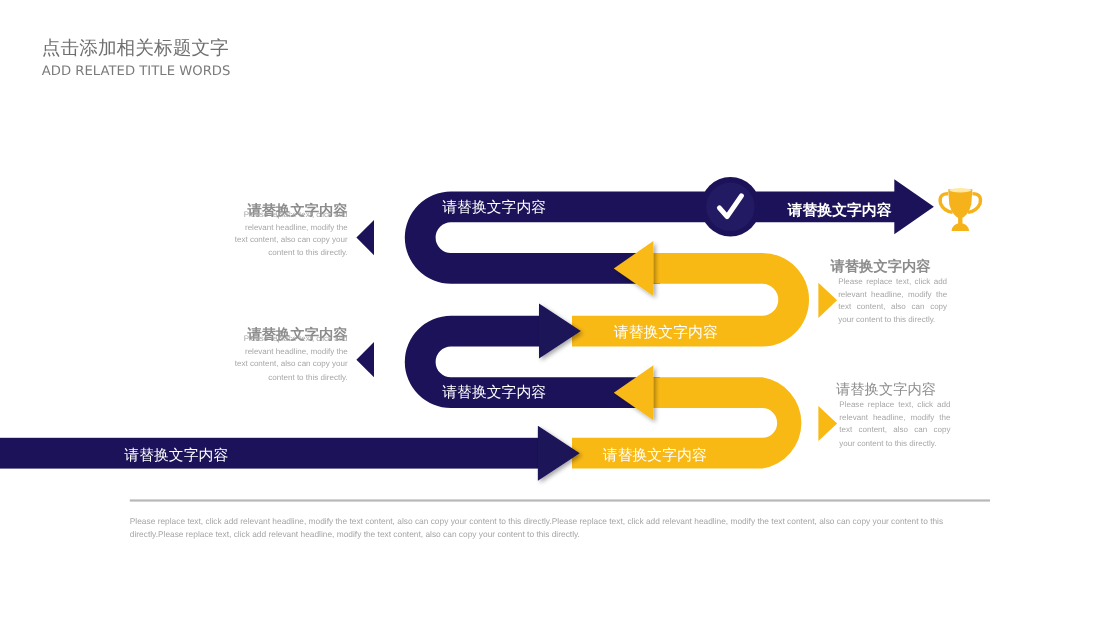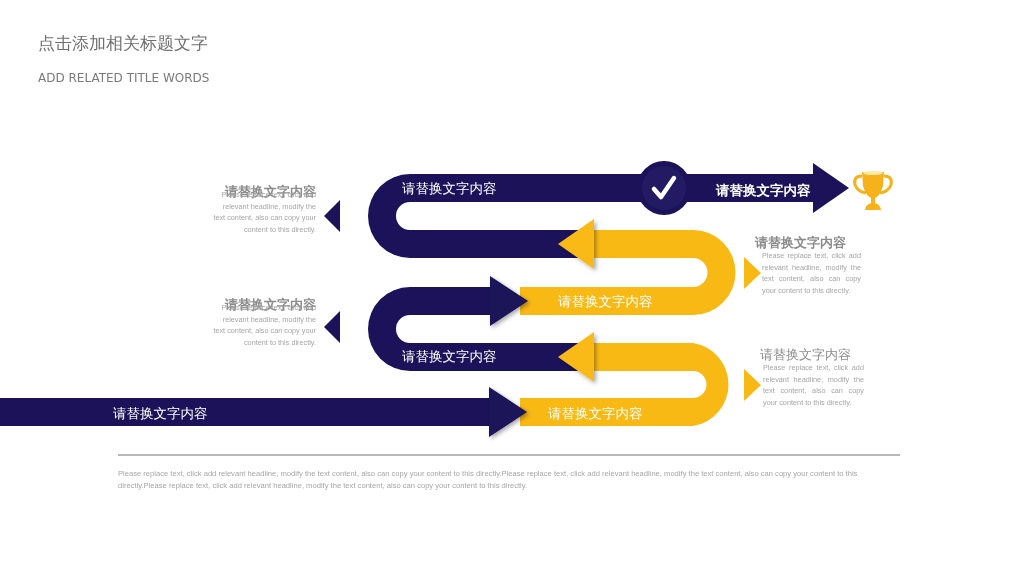--- a/index.html
+++ b/index.html
@@ -1,18 +1,18 @@
 <!DOCTYPE html>
 <html><head>
 <meta charset="utf-8">
 <style>
   html, body { margin: 0; padding: 0; background: #ffffff; }
   body { width: 1012px; height: 569px; position: relative; overflow: hidden; font-family: "Liberation Sans", "DejaVu Sans", sans-serif; }
   .title-cn { position: absolute; left: 38px; top: 32px; font-size: 17px; color: #6f6f6f; font-family: Liberation Sans, sans-serif; letter-spacing: 0px; }
-  .title-en { position: absolute; left: 38px; top: 57px; font-size: 12px; color: #7a7a7a; font-family: "DejaVu Sans", sans-serif; margin-top: 14px; }
+  .title-en { position: absolute; left: 38px; top: 57px; font-size: 12px; color: #7a7a7a; font-family: "DejaVu Sans", sans-serif; }
   svg.diagram { position: absolute; left: 0; top: 0; }
   .band-label { position: absolute; color: #ffffff; font-size: 13.5px; font-family: "DejaVu Sans", sans-serif; white-space: nowrap; }
   .band-label.bold { font-weight: bold; }
   .note { position: absolute; width: 104px; }
   .note-title { font-size: 13px; font-weight: bold; color: #8c8c8c; font-family: "DejaVu Sans", sans-serif; white-space: nowrap; line-height: 15px; }
   .note-title.light { font-weight: normal; }
   .note-body { font-size: 7.3px; color: #a6a6a6; line-height: 11.6px; font-family: "Liberation Sans", sans-serif; }
   .note.right-align .note-body { text-align: right; }
   .note.justify .note-body { text-align: justify; text-align-last: left; }
   .divider { position: absolute; left: 118px; top: 454px; width: 782px; height: 2px; background: #b8b8b8; }

